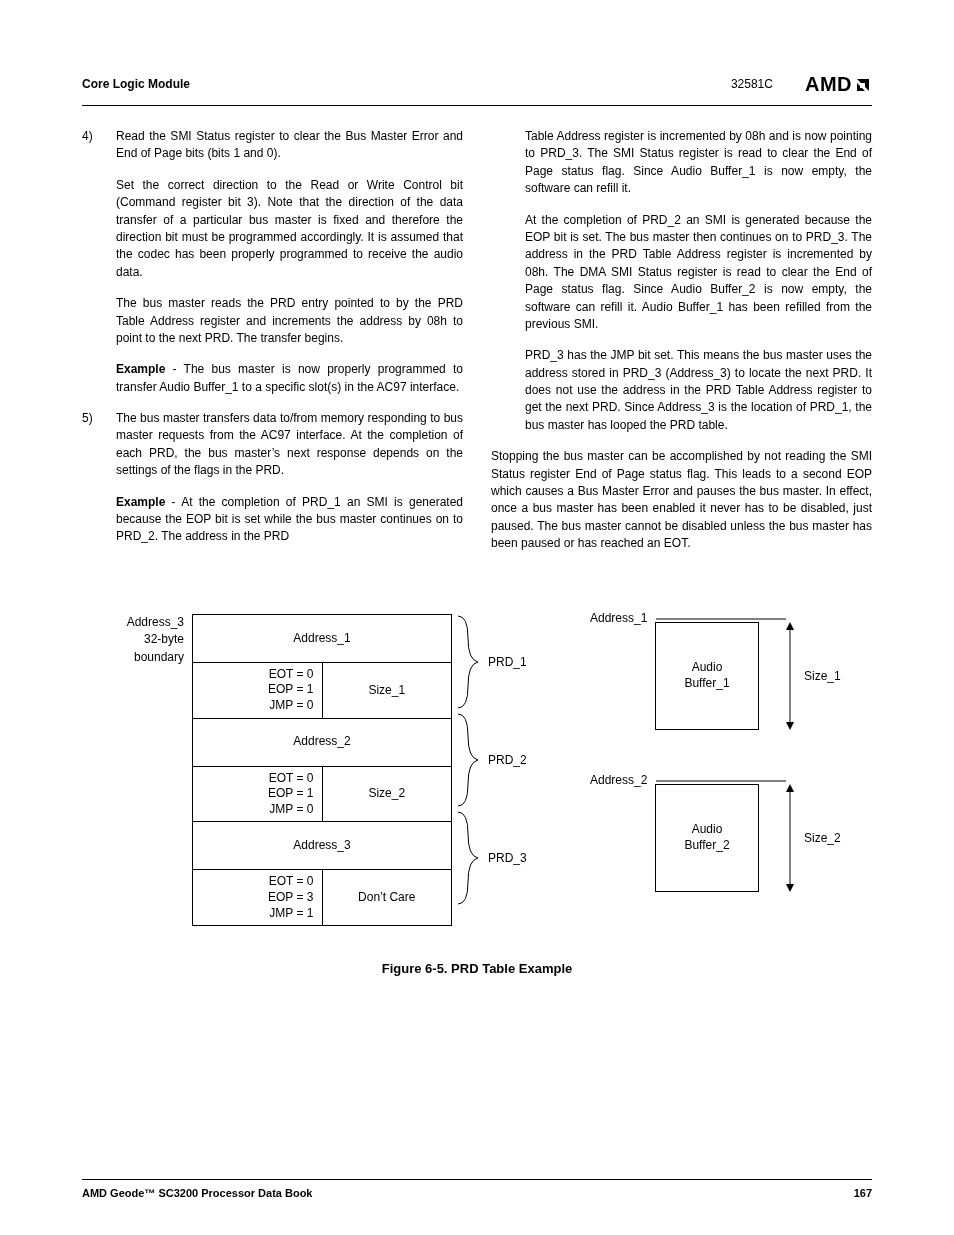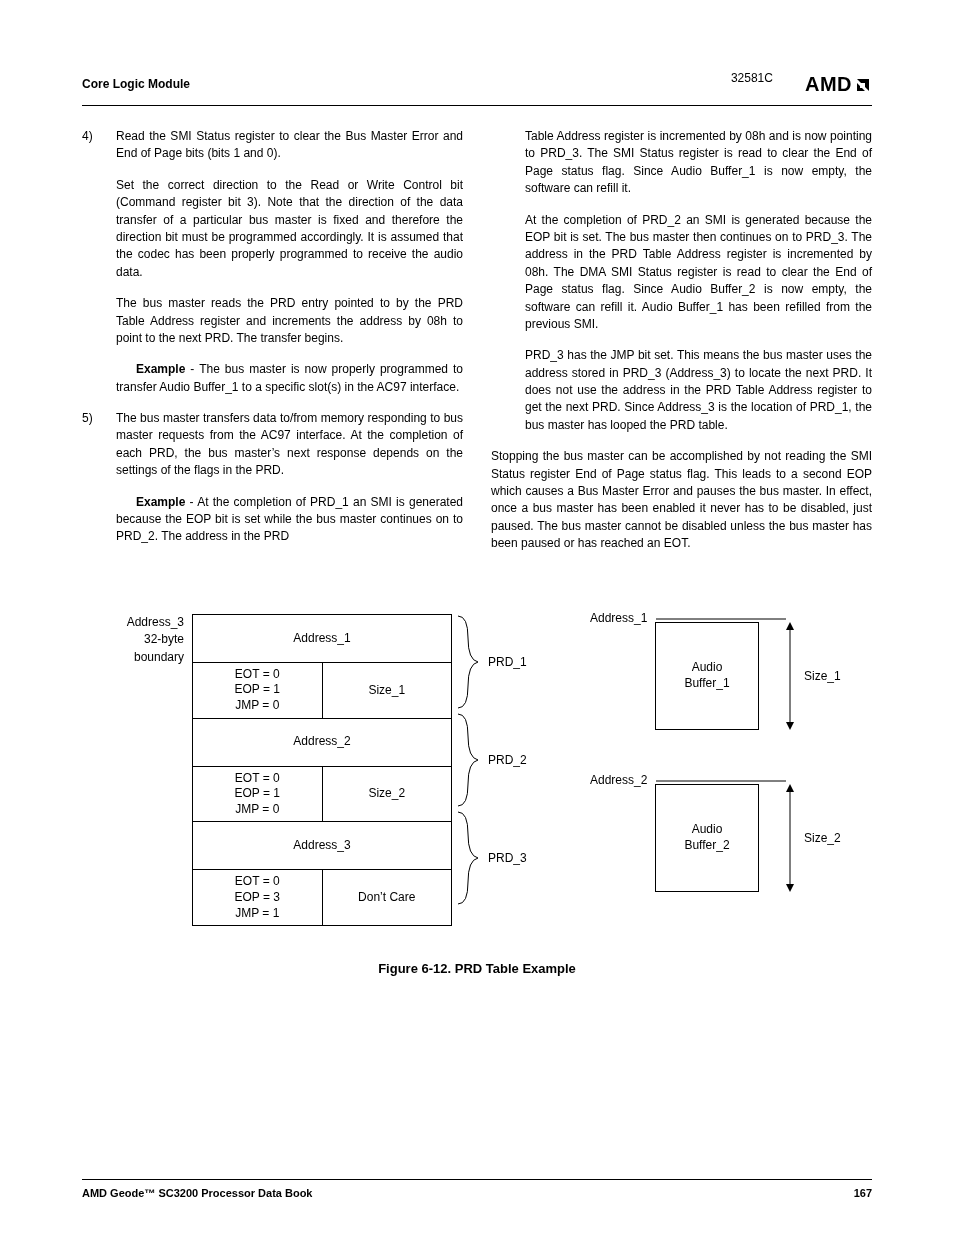--- a/index.html
+++ b/index.html
@@ -16,35 +16,35 @@
   .header {
     display: flex;
     align-items: center;
     justify-content: space-between;
     border-bottom: 1.5px solid #000;
     padding-bottom: 6px;
     margin-bottom: 22px;
     gap: 35px;
   }
   .header-left { font-weight: bold; font-size: 12px; }
-  .header-right { display: flex; gap: 32px; }
+  .header-right { display: flex; align-items: center; gap: 32px; }
   .doc-code { font-size: 12px; }
   .amd-logo { font-weight: bold; font-size: 20px; letter-spacing: 0.5px; display:flex; align-items:center;}
   .amd-logo svg { margin-left:2px; }
   .columns {
     display: flex;
     gap: 28px;
   }
   .col { flex: 1; text-align: justify; }
   .list-item { display: flex; margin-bottom: 14px; }
   .list-num { width: 34px; flex-shrink: 0; }
   .list-body { flex: 1; }
   .list-body p, .col > p { margin-bottom: 14px; }
   .col > p:last-child, .list-body p:last-child { margin-bottom: 0; }
-  .bold { font-weight: bold; margin-left: 20px; }
+  .bold { font-weight: bold; }
 
   
   .figure-area { margin-top: 54px; }
   .figure-wrap { display:flex; }
   .sidelabel {
     width: 110px;
     text-align: right;
     padding-right: 8px;
     font-size: 12px;
   }
@@ -53,21 +53,21 @@
     border-collapse: collapse;
   }
   .prd-table td {
     border: 1px solid #000;
     height: 48px;
     text-align: center;
     vertical-align: middle;
     font-size: 12px;
     padding: 4px 8px;
   }
-  .prd-table td.flags { text-align: center; line-height:1.3; width:50%;margin-left:46px; }
+  .prd-table td.flags { text-align: right; line-height:1.3; width:50%;margin-left:46px; }
   .curly-col {
     width: 36px;
     position: relative;
   }
   .curly {
     position: absolute;
     left: 2px;
     width: 28px;
     height: 96px;
   }
@@ -255,19 +255,19 @@
           <line x1="8" y1="6" x2="8" y2="102" stroke="#000"></line>
           <polygon points="8,0 4,8 12,8" fill="#000"></polygon>
           <polygon points="8,108 4,100 12,100" fill="#000"></polygon>
         </svg>
       </div>
       <div class="addr-lbl" style="top:216px; left:244px;">Size_2</div>
     </div>
 
   </div>
 
-  <div class="caption">Figure 6-12.  PRD Table Example</div>
+  <div class="caption">Figure 6-5.  PRD Table Example</div>
 </div>
 
 <div class="footer">
   <div>AMD Geode™ SC3200 Processor Data Book</div>
   <div>167</div>
 </div>
 
 </body></html>

